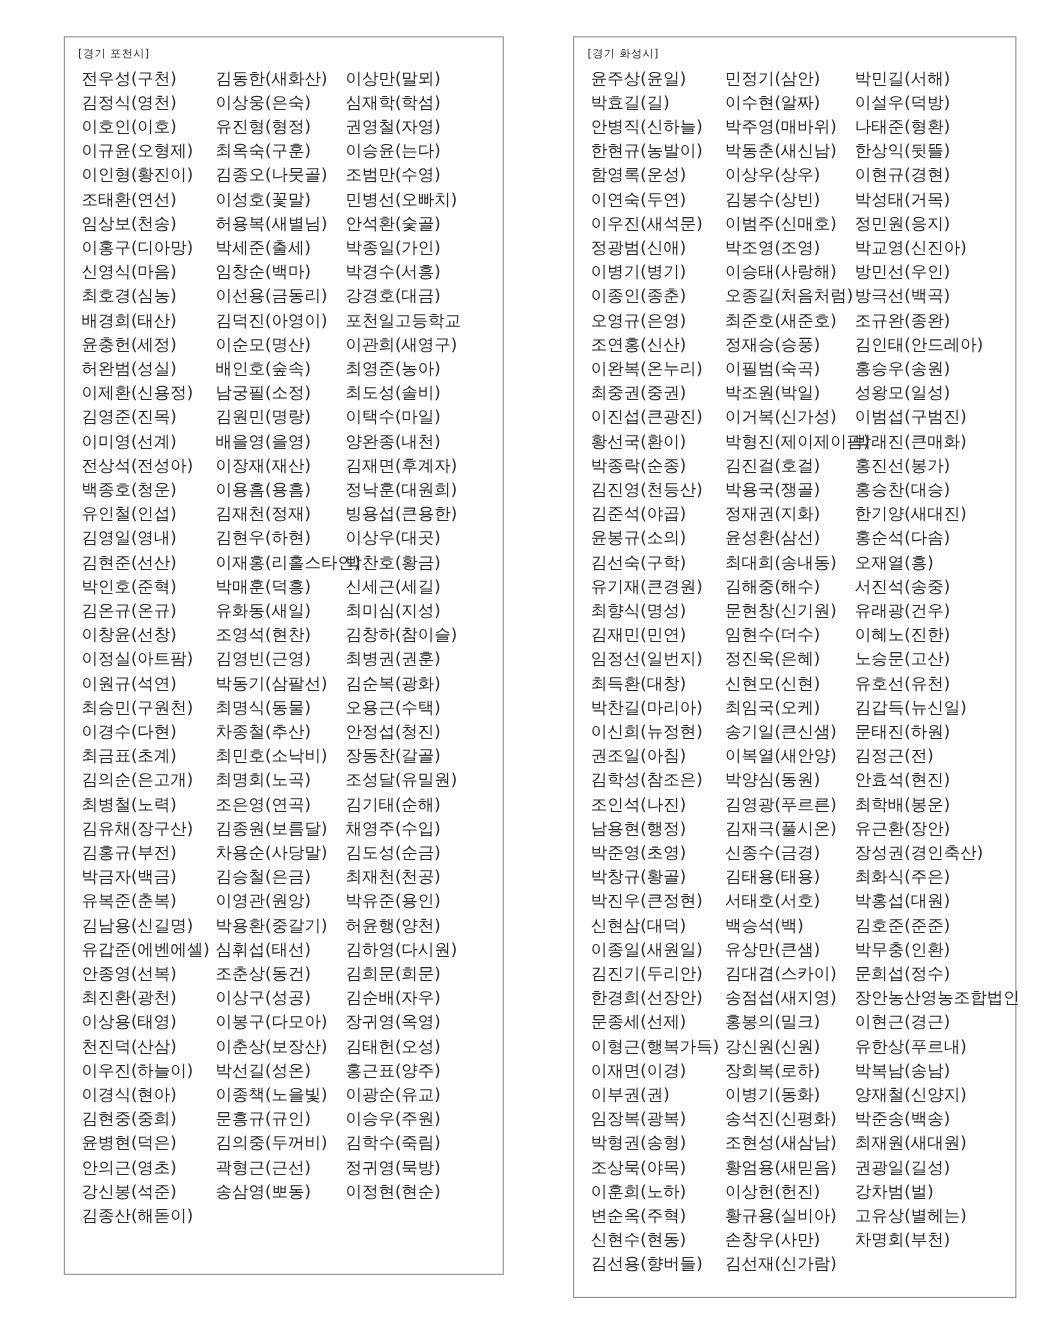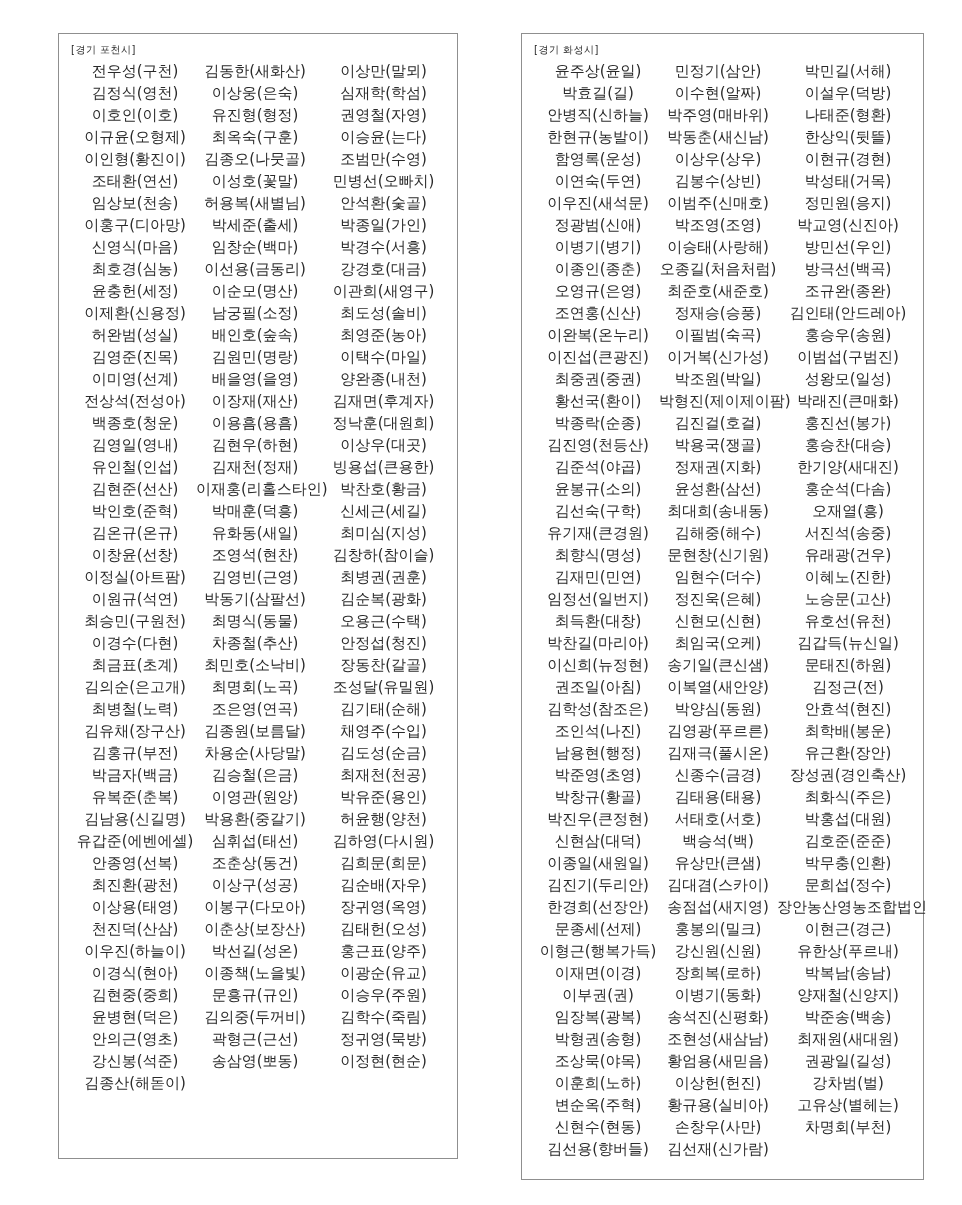--- a/index.html
+++ b/index.html
@@ -28,21 +28,20 @@
   .box-title{
     font-size:10px;
     line-height:16px;
     margin:8px 0 2px 12px;
     white-space:nowrap;
     letter-spacing:0.5px;
   }
   .name-list{
     padding-left:15px;
     padding-right:4px;
-    text-align:center;
   }
   .name-row{
     display:grid;
     grid-template-columns:122px 118px 1fr;
     line-height:22px;
     height:22px;
   }
   .name-cell{
     font-size:15px;
     white-space:nowrap;
@@ -100,63 +99,68 @@
         <span class="name-cell">신영식(마음)</span>
         <span class="name-cell">임창순(백마)</span>
         <span class="name-cell">박경수(서흥)</span>
       </div>
       <div class="name-row">
         <span class="name-cell">최호경(심농)</span>
         <span class="name-cell">이선용(금동리)</span>
         <span class="name-cell">강경호(대금)</span>
       </div>
       <div class="name-row">
+        <span class="name-cell">배경희(태산)</span>
+        <span class="name-cell">김덕진(아영이)</span>
+        <span class="name-cell">포천일고등학교</span>
+      </div>
+      <div class="name-row">
         <span class="name-cell">윤충헌(세정)</span>
         <span class="name-cell">이순모(명산)</span>
         <span class="name-cell">이관희(새영구)</span>
       </div>
       <div class="name-row">
+        <span class="name-cell">허완범(성실)</span>
+        <span class="name-cell">배인호(숲속)</span>
+        <span class="name-cell">최영준(농아)</span>
+      </div>
+      <div class="name-row">
         <span class="name-cell">이제환(신용정)</span>
         <span class="name-cell">남궁필(소정)</span>
         <span class="name-cell">최도성(솔비)</span>
       </div>
       <div class="name-row">
-        <span class="name-cell">허완범(성실)</span>
-        <span class="name-cell">배인호(숲속)</span>
-        <span class="name-cell">최영준(농아)</span>
-      </div>
-      <div class="name-row">
         <span class="name-cell">김영준(진목)</span>
         <span class="name-cell">김원민(명랑)</span>
         <span class="name-cell">이택수(마일)</span>
       </div>
       <div class="name-row">
         <span class="name-cell">이미영(선계)</span>
         <span class="name-cell">배을영(을영)</span>
         <span class="name-cell">양완종(내천)</span>
       </div>
       <div class="name-row">
         <span class="name-cell">전상석(전성아)</span>
         <span class="name-cell">이장재(재산)</span>
         <span class="name-cell">김재면(후계자)</span>
       </div>
       <div class="name-row">
         <span class="name-cell">백종호(청운)</span>
         <span class="name-cell">이용흠(용흠)</span>
         <span class="name-cell">정낙훈(대원희)</span>
       </div>
       <div class="name-row">
+        <span class="name-cell">유인철(인섭)</span>
+        <span class="name-cell">김재천(정재)</span>
+        <span class="name-cell">빙용섭(큰용한)</span>
+      </div>
+      <div class="name-row">
         <span class="name-cell">김영일(영내)</span>
         <span class="name-cell">김현우(하현)</span>
         <span class="name-cell">이상우(대곳)</span>
-      </div>
-      <div class="name-row">
-        <span class="name-cell">유인철(인섭)</span>
-        <span class="name-cell">김재천(정재)</span>
-        <span class="name-cell">빙용섭(큰용한)</span>
       </div>
       <div class="name-row">
         <span class="name-cell">김현준(선산)</span>
         <span class="name-cell">이재홍(리홀스타인)</span>
         <span class="name-cell">박찬호(황금)</span>
       </div>
       <div class="name-row">
         <span class="name-cell">박인호(준혁)</span>
         <span class="name-cell">박매훈(덕흥)</span>
         <span class="name-cell">신세근(세길)</span>
@@ -354,28 +358,28 @@
         <span class="name-cell">조연홍(신산)</span>
         <span class="name-cell">정재승(승풍)</span>
         <span class="name-cell">김인태(안드레아)</span>
       </div>
       <div class="name-row">
         <span class="name-cell">이완복(온누리)</span>
         <span class="name-cell">이필범(숙곡)</span>
         <span class="name-cell">홍승우(송원)</span>
       </div>
       <div class="name-row">
+        <span class="name-cell">최중권(중권)</span>
+        <span class="name-cell">박조원(박일)</span>
+        <span class="name-cell">성왕모(일성)</span>
+      </div>
+      <div class="name-row">
         <span class="name-cell">이진섭(큰광진)</span>
         <span class="name-cell">이거복(신가성)</span>
         <span class="name-cell">이범섭(구범진)</span>
-      </div>
-      <div class="name-row">
-        <span class="name-cell">최중권(중권)</span>
-        <span class="name-cell">박조원(박일)</span>
-        <span class="name-cell">성왕모(일성)</span>
       </div>
       <div class="name-row">
         <span class="name-cell">황선국(환이)</span>
         <span class="name-cell">박형진(제이제이팜)</span>
         <span class="name-cell">박래진(큰매화)</span>
       </div>
       <div class="name-row">
         <span class="name-cell">박종락(순종)</span>
         <span class="name-cell">김진걸(호걸)</span>
         <span class="name-cell">홍진선(봉가)</span>

